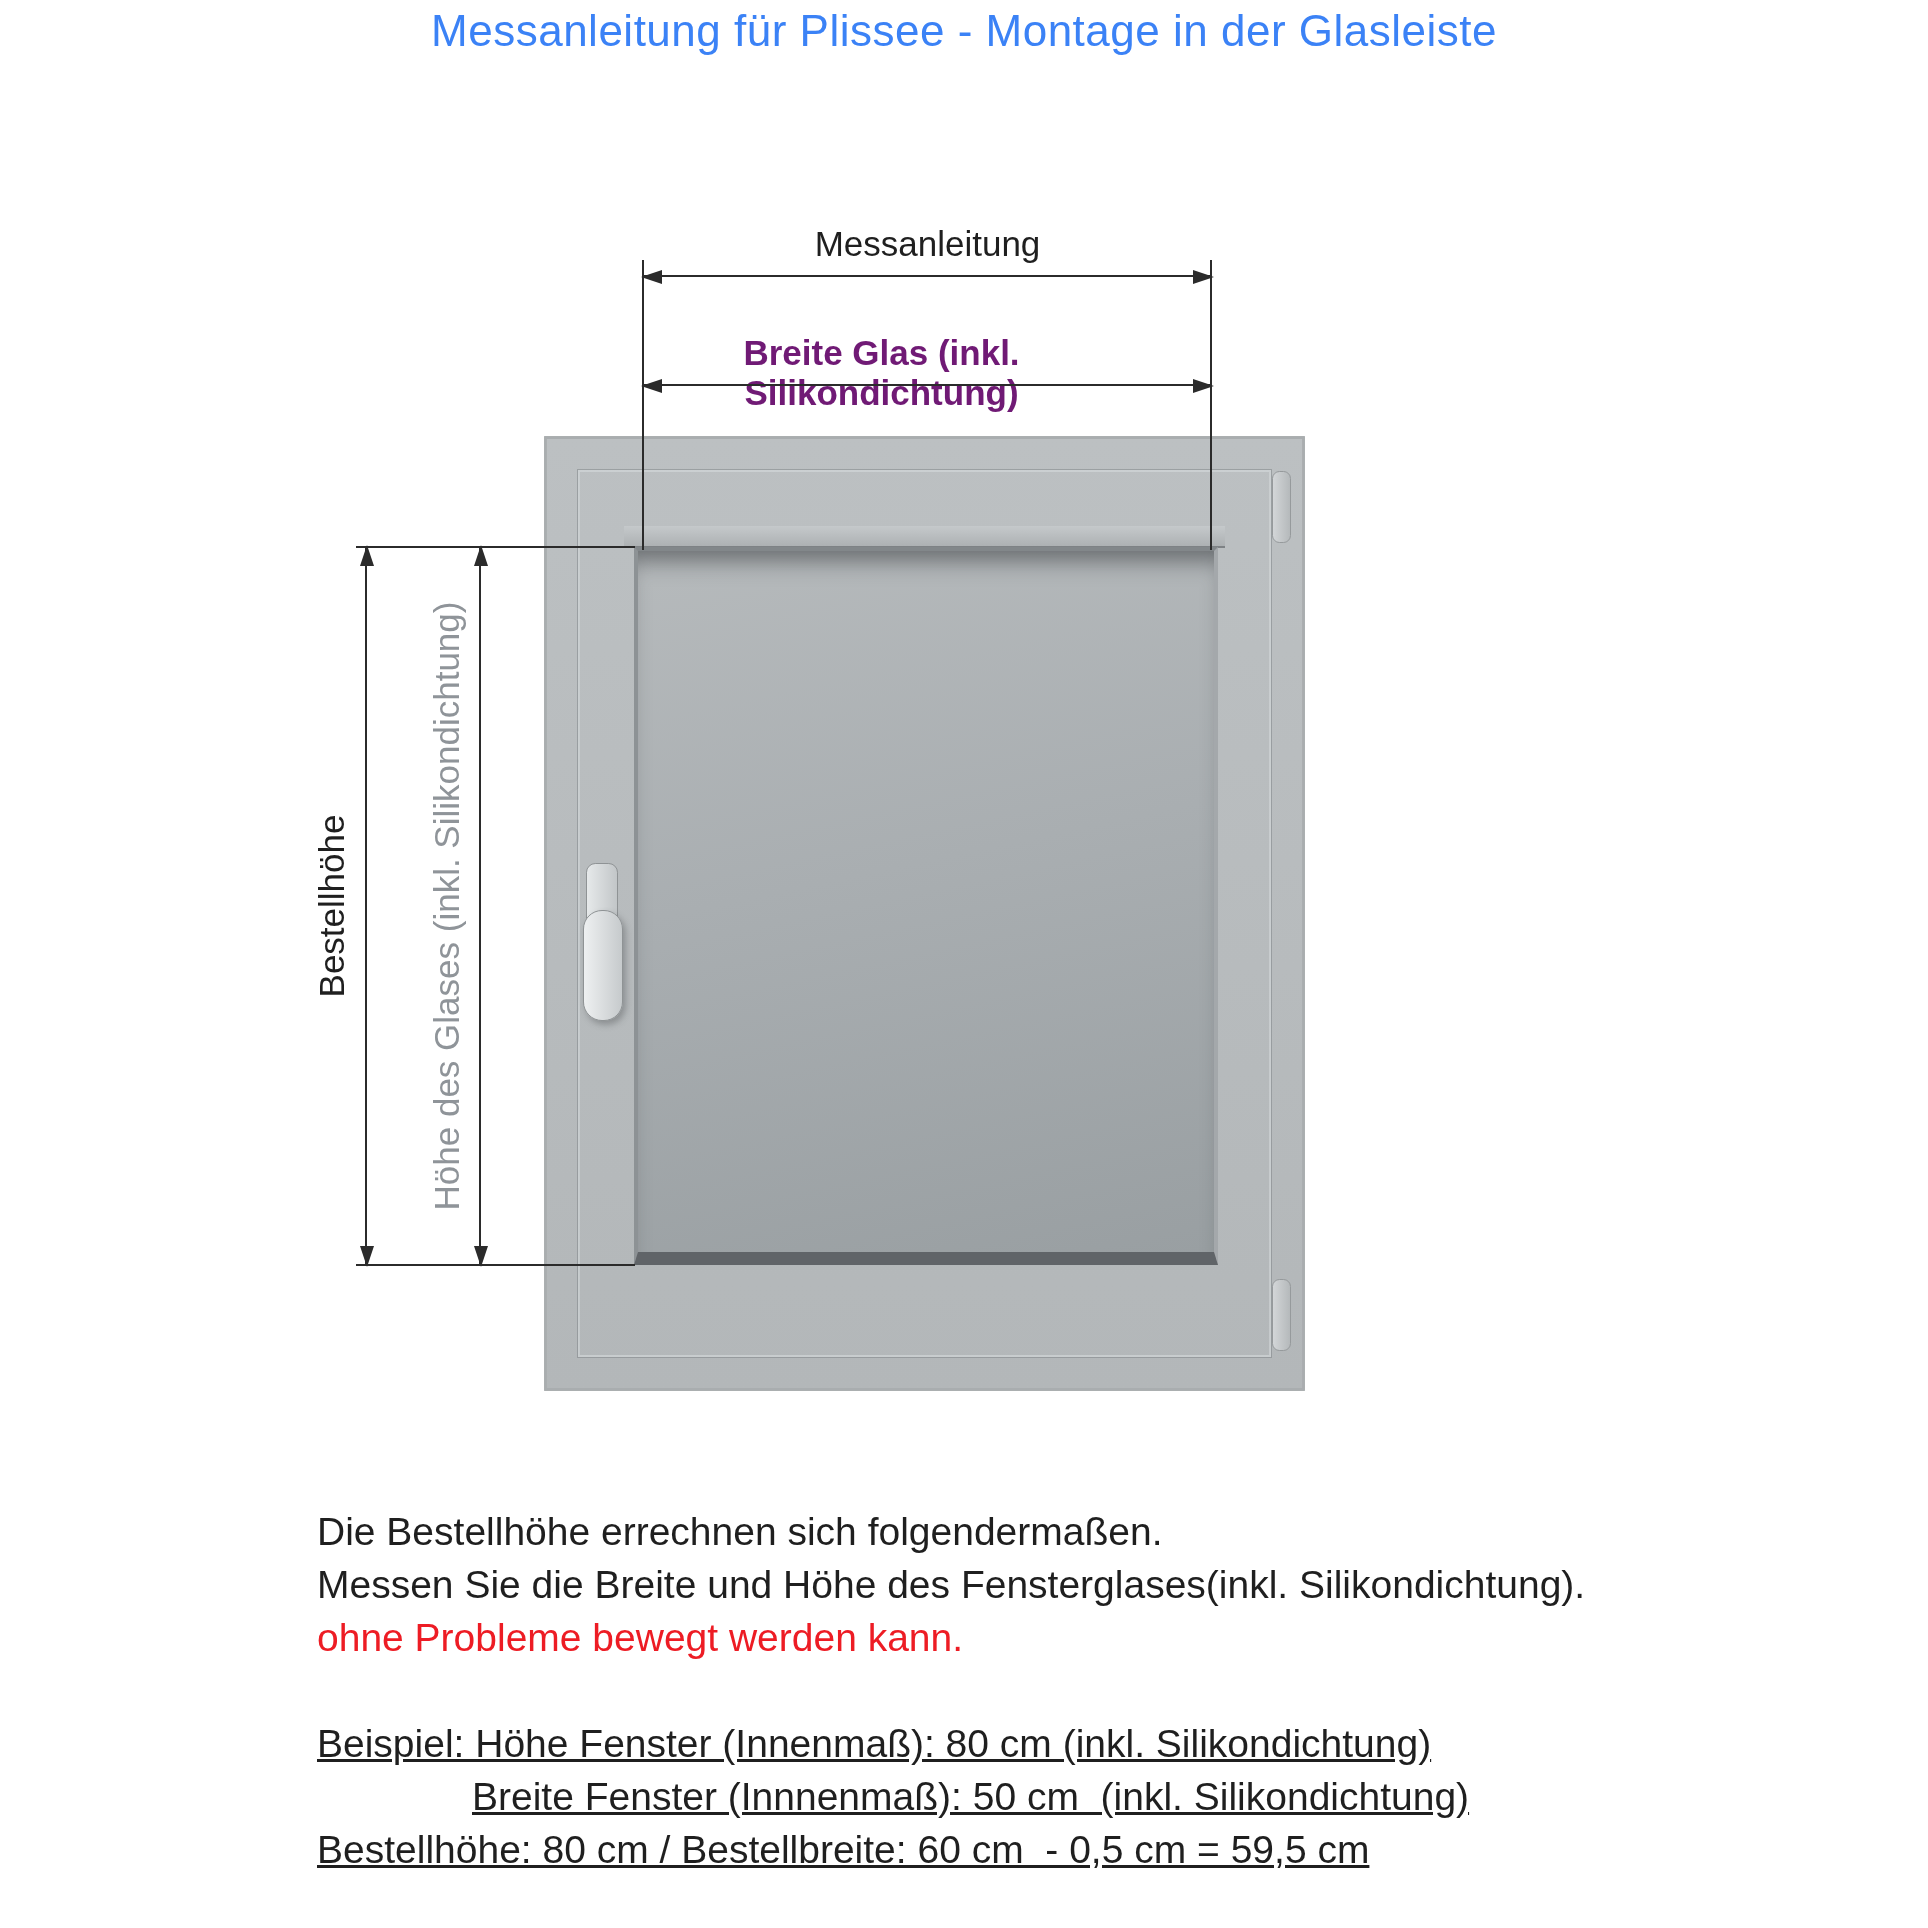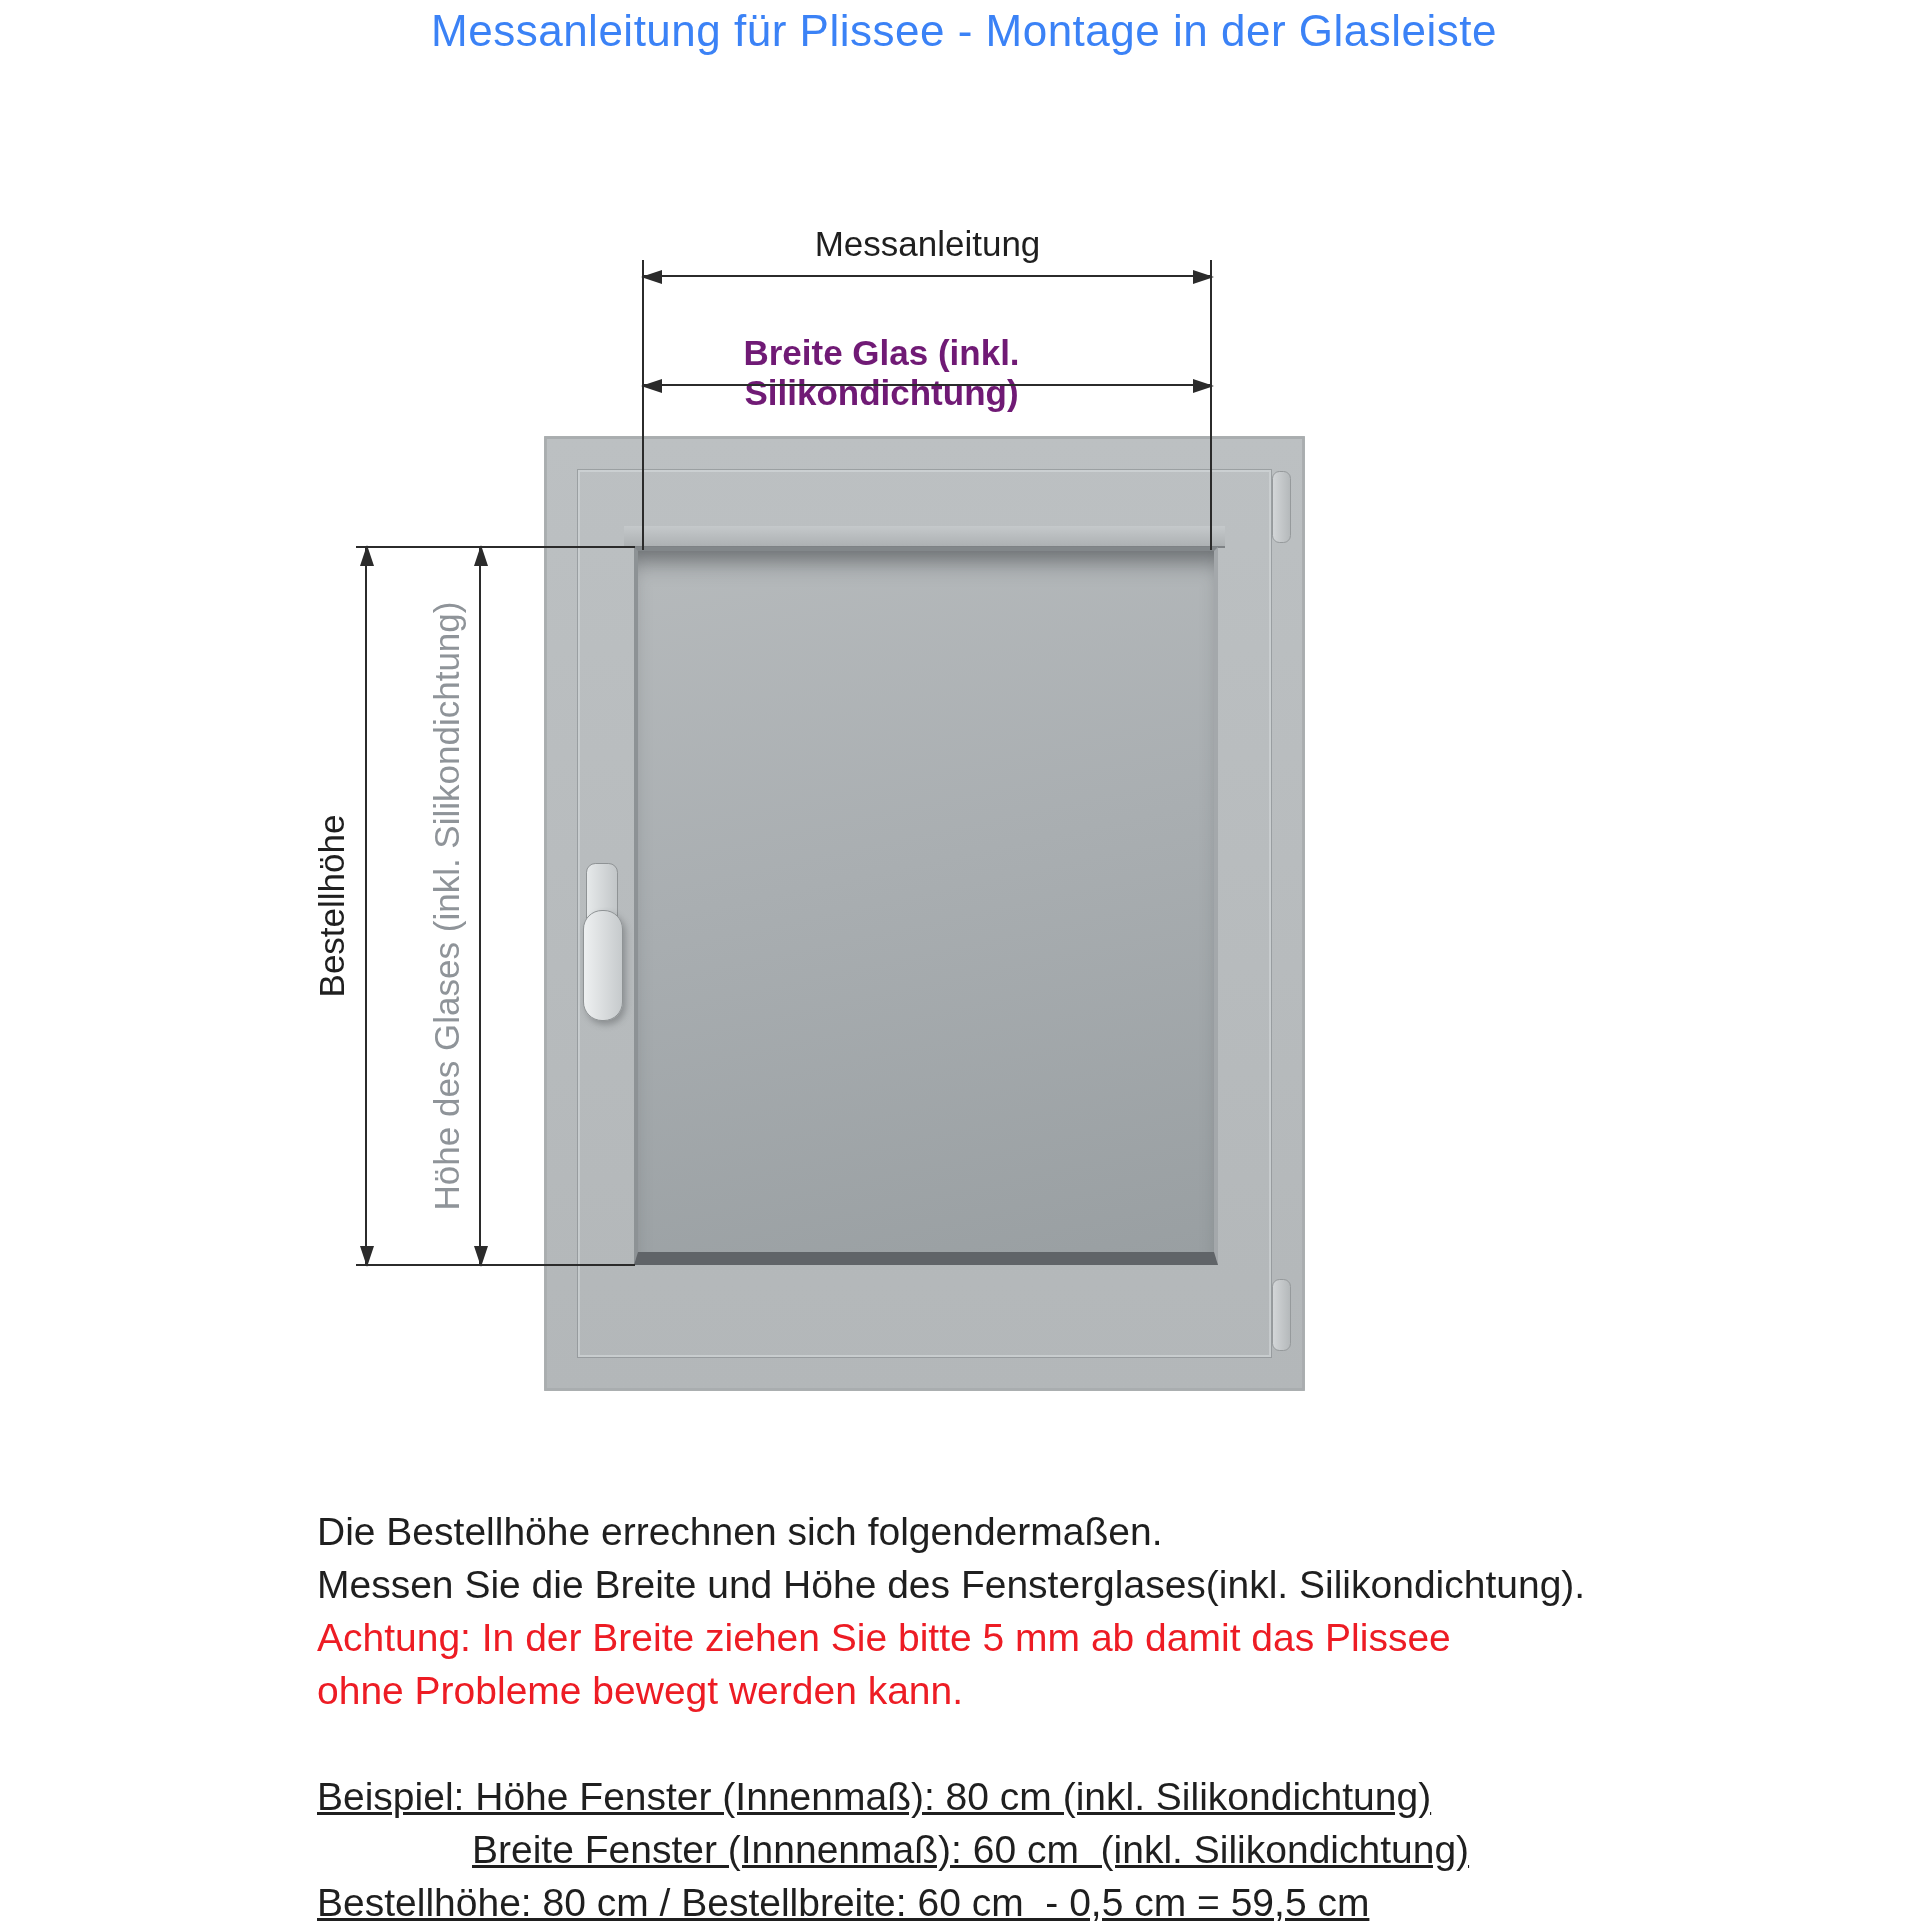--- a/index.html
+++ b/index.html
@@ -127,23 +127,22 @@
     <span class="ah ah-top"></span>
     <span class="ah ah-bottom"></span>
   </div>
 
   <div class="ext-h" style="left:356px; top:546px; width:279px;"></div>
   <div class="ext-h" style="left:356px; top:1264px; width:279px;"></div>
 
   <div class="instructions">
     <p style="color: rgb(31, 31, 31);">Die Bestellhöhe errechnen sich folgendermaßen.</p>
     <p style="color: rgb(31, 31, 31);">Messen Sie die Breite und Höhe des Fensterglases(inkl. Silikondichtung).</p>
-    <p style="color: rgb(237, 28, 36);">Achtung: In der Breite ziehen Sie bitte 5 mm ab damit das Plissee</p>
     <p style="color: rgb(237, 28, 36);">ohne Probleme bewegt werden kann.</p>
     <div class="example-block">
       <p style="color: rgb(31, 31, 31);">Beispiel: Höhe Fenster (Innenmaß): 80 cm (inkl. Silikondichtung)</p>
-      <p class="indent" style="color: rgb(31, 31, 31);">Breite Fenster (Innnenmaß): 60 cm  (inkl. Silikondichtung)</p>
+      <p class="indent" style="color: rgb(31, 31, 31);">Breite Fenster (Innnenmaß): 50 cm  (inkl. Silikondichtung)</p>
       <p style="color: rgb(31, 31, 31);">Bestellhöhe: 80 cm / Bestellbreite: 60 cm  - 0,5 cm = 59,5 cm</p>
     </div>
   </div>
 
 </div>
 
 
 </body></html>

